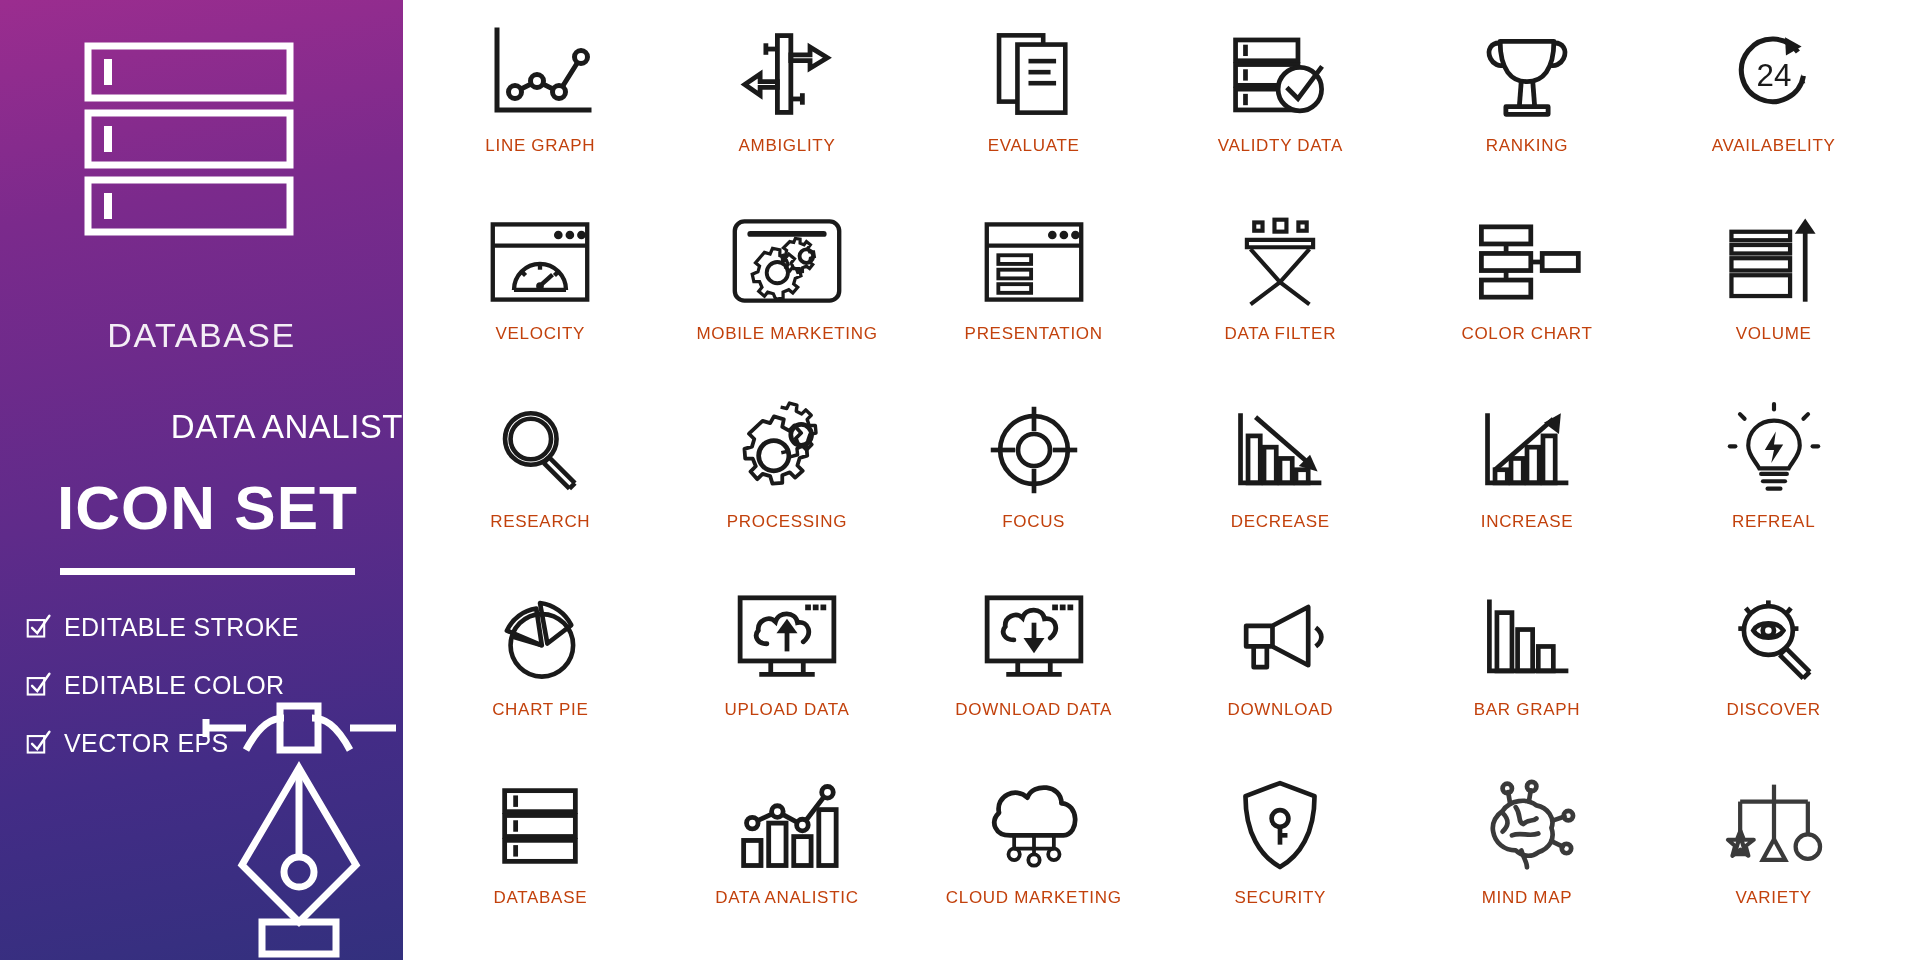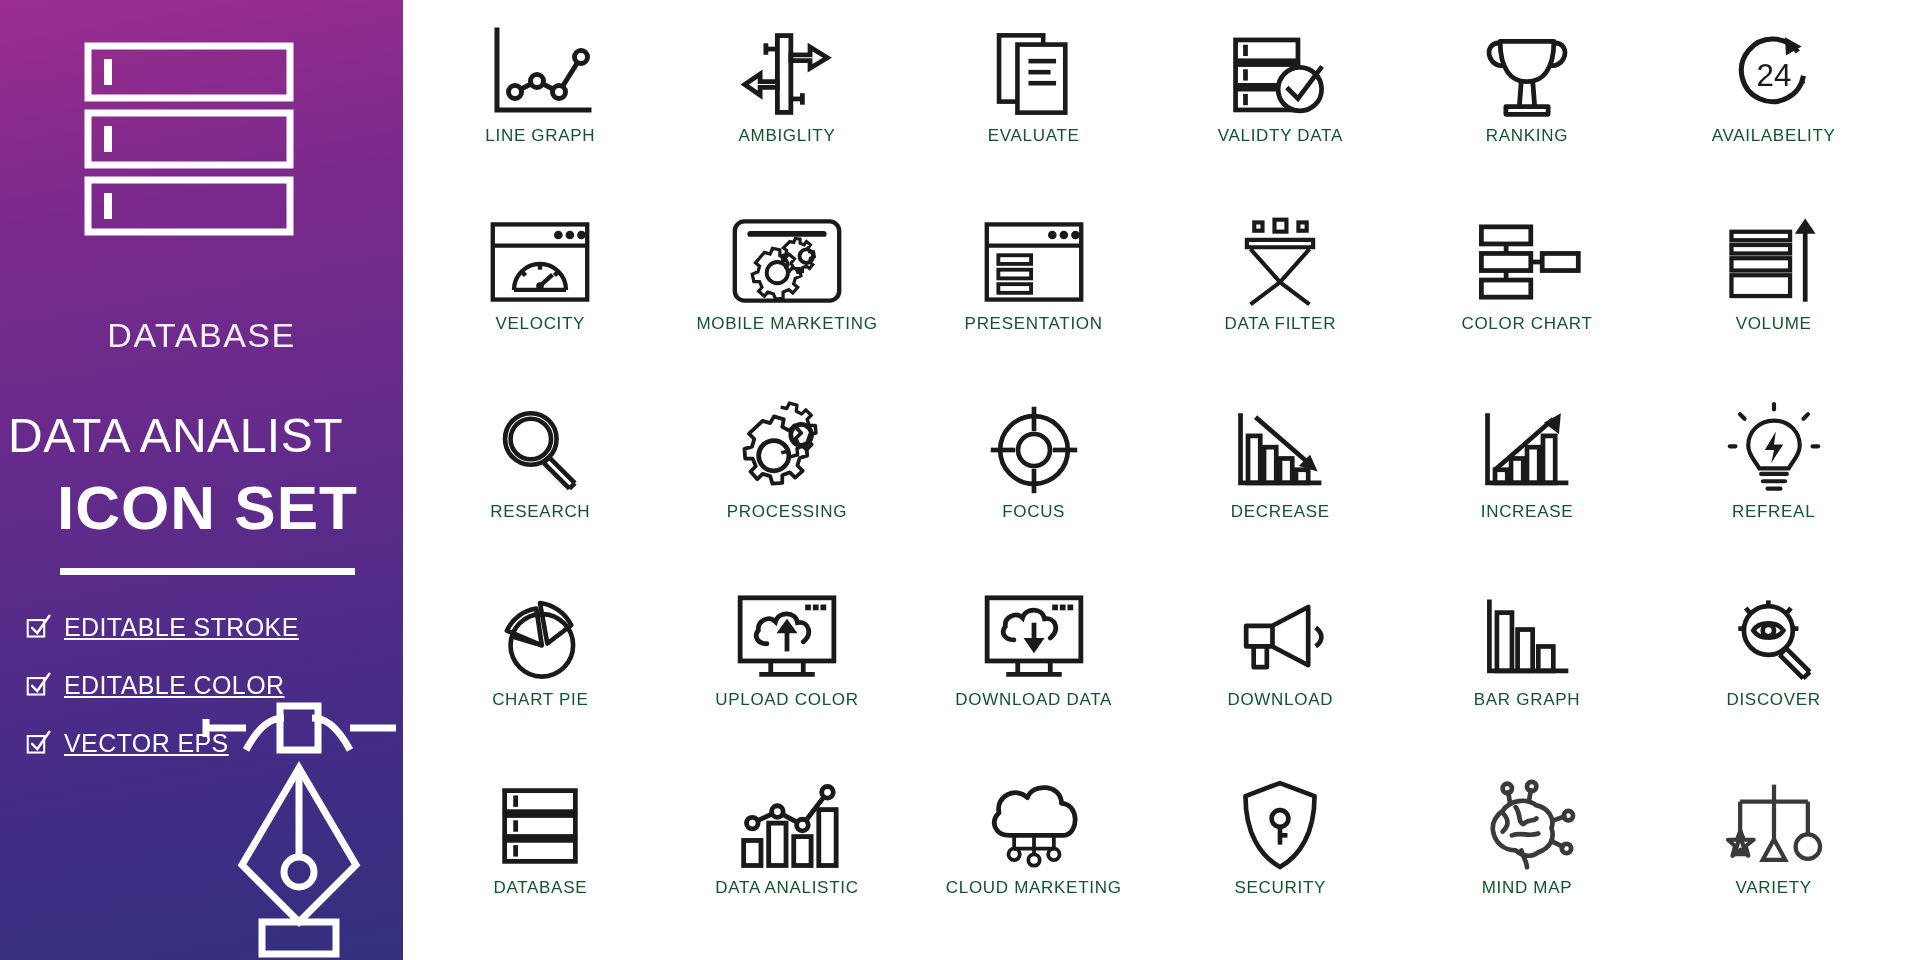--- a/index.html
+++ b/index.html
@@ -47,24 +47,24 @@
     left: 0; right: 0;
     top: 316px;
     text-align: center;
     font-size: 34px;
     letter-spacing: 1.5px;
     font-weight: 400;
     color: #f4eef6;
   }
   .sb-sub {
     position: absolute;
-    left: 8px; right: 0;
+    left: 0; right: 0;
     top: 408px;
-    text-align: left;
-    font-size: 48px;
+    text-align: right;
+    font-size: 33px;
     letter-spacing: 0.5px;
     font-weight: 400;
     color: #ffffff;
   }
   .sb-big {
     position: absolute;
     left: 12px; right: 0;
     top: 472px;
     text-align: center;
     font-size: 62px;
@@ -79,21 +79,20 @@
     top: 568px;
     height: 7px;
     background: #ffffff;
   }
 
   .feature-list {
     position: absolute;
     left: 26px;
     top: 598px;
     width: 330px;
-    text-decoration: underline;
   }
   .feature {
     display: flex;
     align-items: center;
     height: 58px;
     gap: 12px;
   }
   .feature .chk { width: 26px; height: 26px; flex: none; position: relative; }
   .feature .lbl {
     font-size: 25px;
@@ -136,23 +135,24 @@
   }
   .glyph {
     width: 118px;
     height: 104px;
     display: flex;
     align-items: center;
     justify-content: center;
   }
   .glyph svg { display: block; overflow: visible; }
   .caption {
+    margin-top: 10px;
     font-size: 17px;
     letter-spacing: 0.7px;
-    color: #14532d;
+    color: #c2410c;
     text-align: center;
     white-space: nowrap;
   }
 </style>
 </head>
 <body>
 
 <div id="root">
 
   <aside id="sidebar">
@@ -583,21 +583,21 @@
               <rect x="90" y="11" width="6" height="6"></rect>
               <rect x="74" y="11" width="6" height="6"></rect>
             </g>
             <path d="M34 52 C24 52 20 44 25 38 C24 28 36 22 43 29 C46 18 64 18 66 30 C78 28 82 42 72 50" fill="none" stroke="#1a1a1a" stroke-width="5" stroke-linecap="round"></path>
             <g fill="none" stroke="#1a1a1a" stroke-width="5">
               <path d="M55 60 L55 34"></path>
             </g>
             <path d="M55 26 L66 41 L44 41 Z" fill="#1a1a1a"></path>
           </svg>
         </div>
-        <div class="caption">UPLOAD COLOR</div>
+        <div class="caption">UPLOAD DATA</div>
       </div>
 
       <div class="cell">
         <div class="glyph">
           <svg viewBox="0 0 110 92" width="106" height="88">
             <g fill="none" stroke="#1a1a1a" stroke-width="5">
               <rect x="6" y="4" width="98" height="66"></rect>
               <path d="M38 70 L38 82"></path>
               <path d="M72 70 L72 82"></path>
               <path d="M26 84 L84 84"></path>

